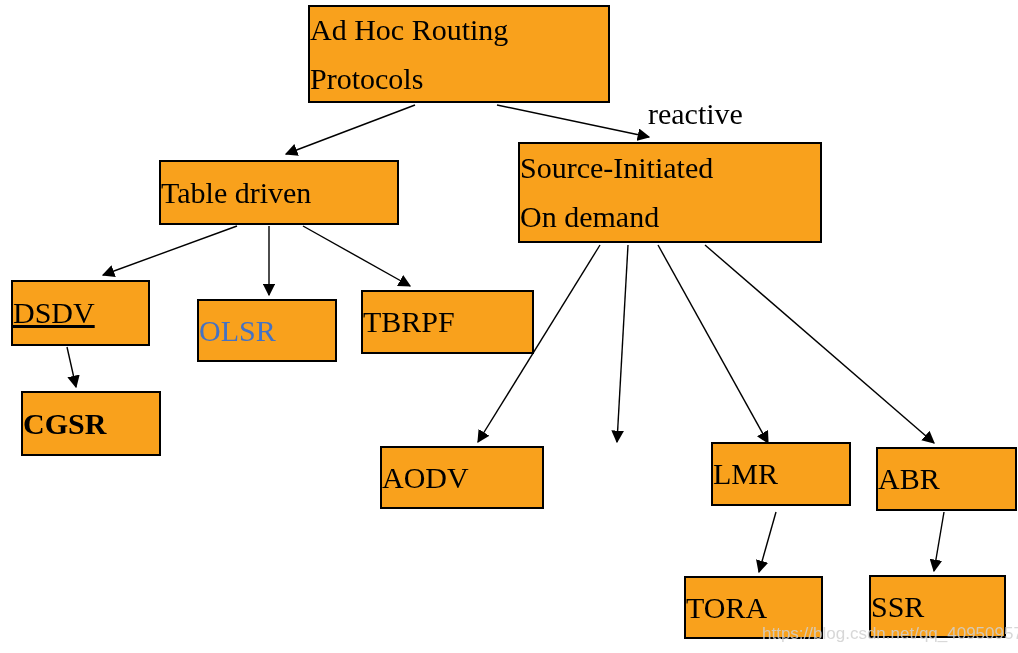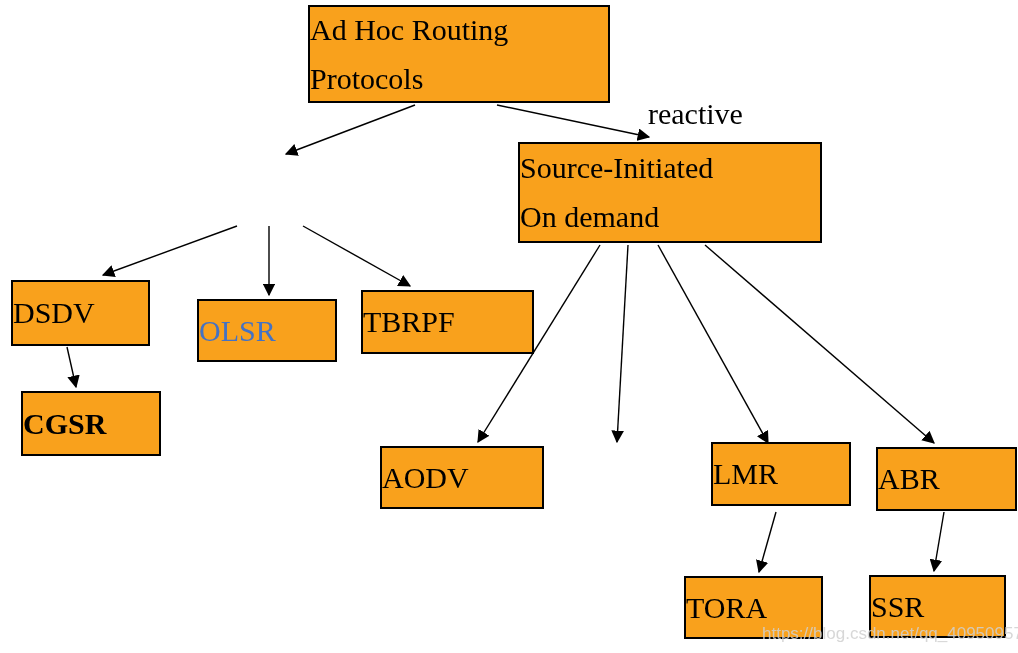--- a/index.html
+++ b/index.html
@@ -54,21 +54,21 @@
     font-family: "Liberation Sans", "DejaVu Sans", sans-serif;
     font-size: 17px;
     color: rgba(208, 208, 208, 0.85);
     white-space: nowrap;
     z-index: 5;
   }
   
   .node-root   { left: 308px; top: 5px;   width: 302px; height: 98px; }
   .node-table  { left: 159px; top: 160px; width: 240px; height: 65px; }
   .node-source { left: 518px; top: 142px; width: 304px; height: 101px; }
-  .node-dsdv   { left: 11px;  top: 280px; width: 139px; height: 66px; }
+  .node-dsdv   { left: 11px;  top: 280px; width: 139px; height: 66px; text-decoration: underline; }
   .node-olsr   { left: 197px; top: 299px; width: 140px; height: 63px; }
   .node-tbrpf  { left: 361px; top: 290px; width: 173px; height: 64px; }
   .node-cgsr   { left: 21px;  top: 391px; width: 140px; height: 65px; font-weight: bold; }
   .node-aodv   { left: 380px; top: 446px; width: 164px; height: 63px; }
   .node-dsr    { left: 545px; top: 446px; width: 140px; height: 65px; }
   .node-lmr    { left: 711px; top: 442px; width: 140px; height: 64px; }
   .node-abr    { left: 876px; top: 447px; width: 141px; height: 64px; }
   .node-tora   { left: 684px; top: 576px; width: 139px; height: 63px; }
   .node-ssr    { left: 869px; top: 575px; width: 137px; height: 63px; }
   .label-proactive { left: 150px; top: 100px; }
@@ -101,20 +101,23 @@
     </g>
   </svg>
 
   <div class="node node-root">
     <span class="line">Ad Hoc Routing</span>
     <span class="line">Protocols</span>
   </div>
 
   <div class="branch-label label-reactive">reactive</div>
 
+  <div class="node node-table">
+    <span class="line">Table driven</span>
+  </div>
 
   <div class="node node-source">
     <span class="line">Source-Initiated</span>
     <span class="line">On demand</span>
   </div>
 
   <div class="node node-dsdv">
     <span class="line">DSDV</span>
   </div>
 

